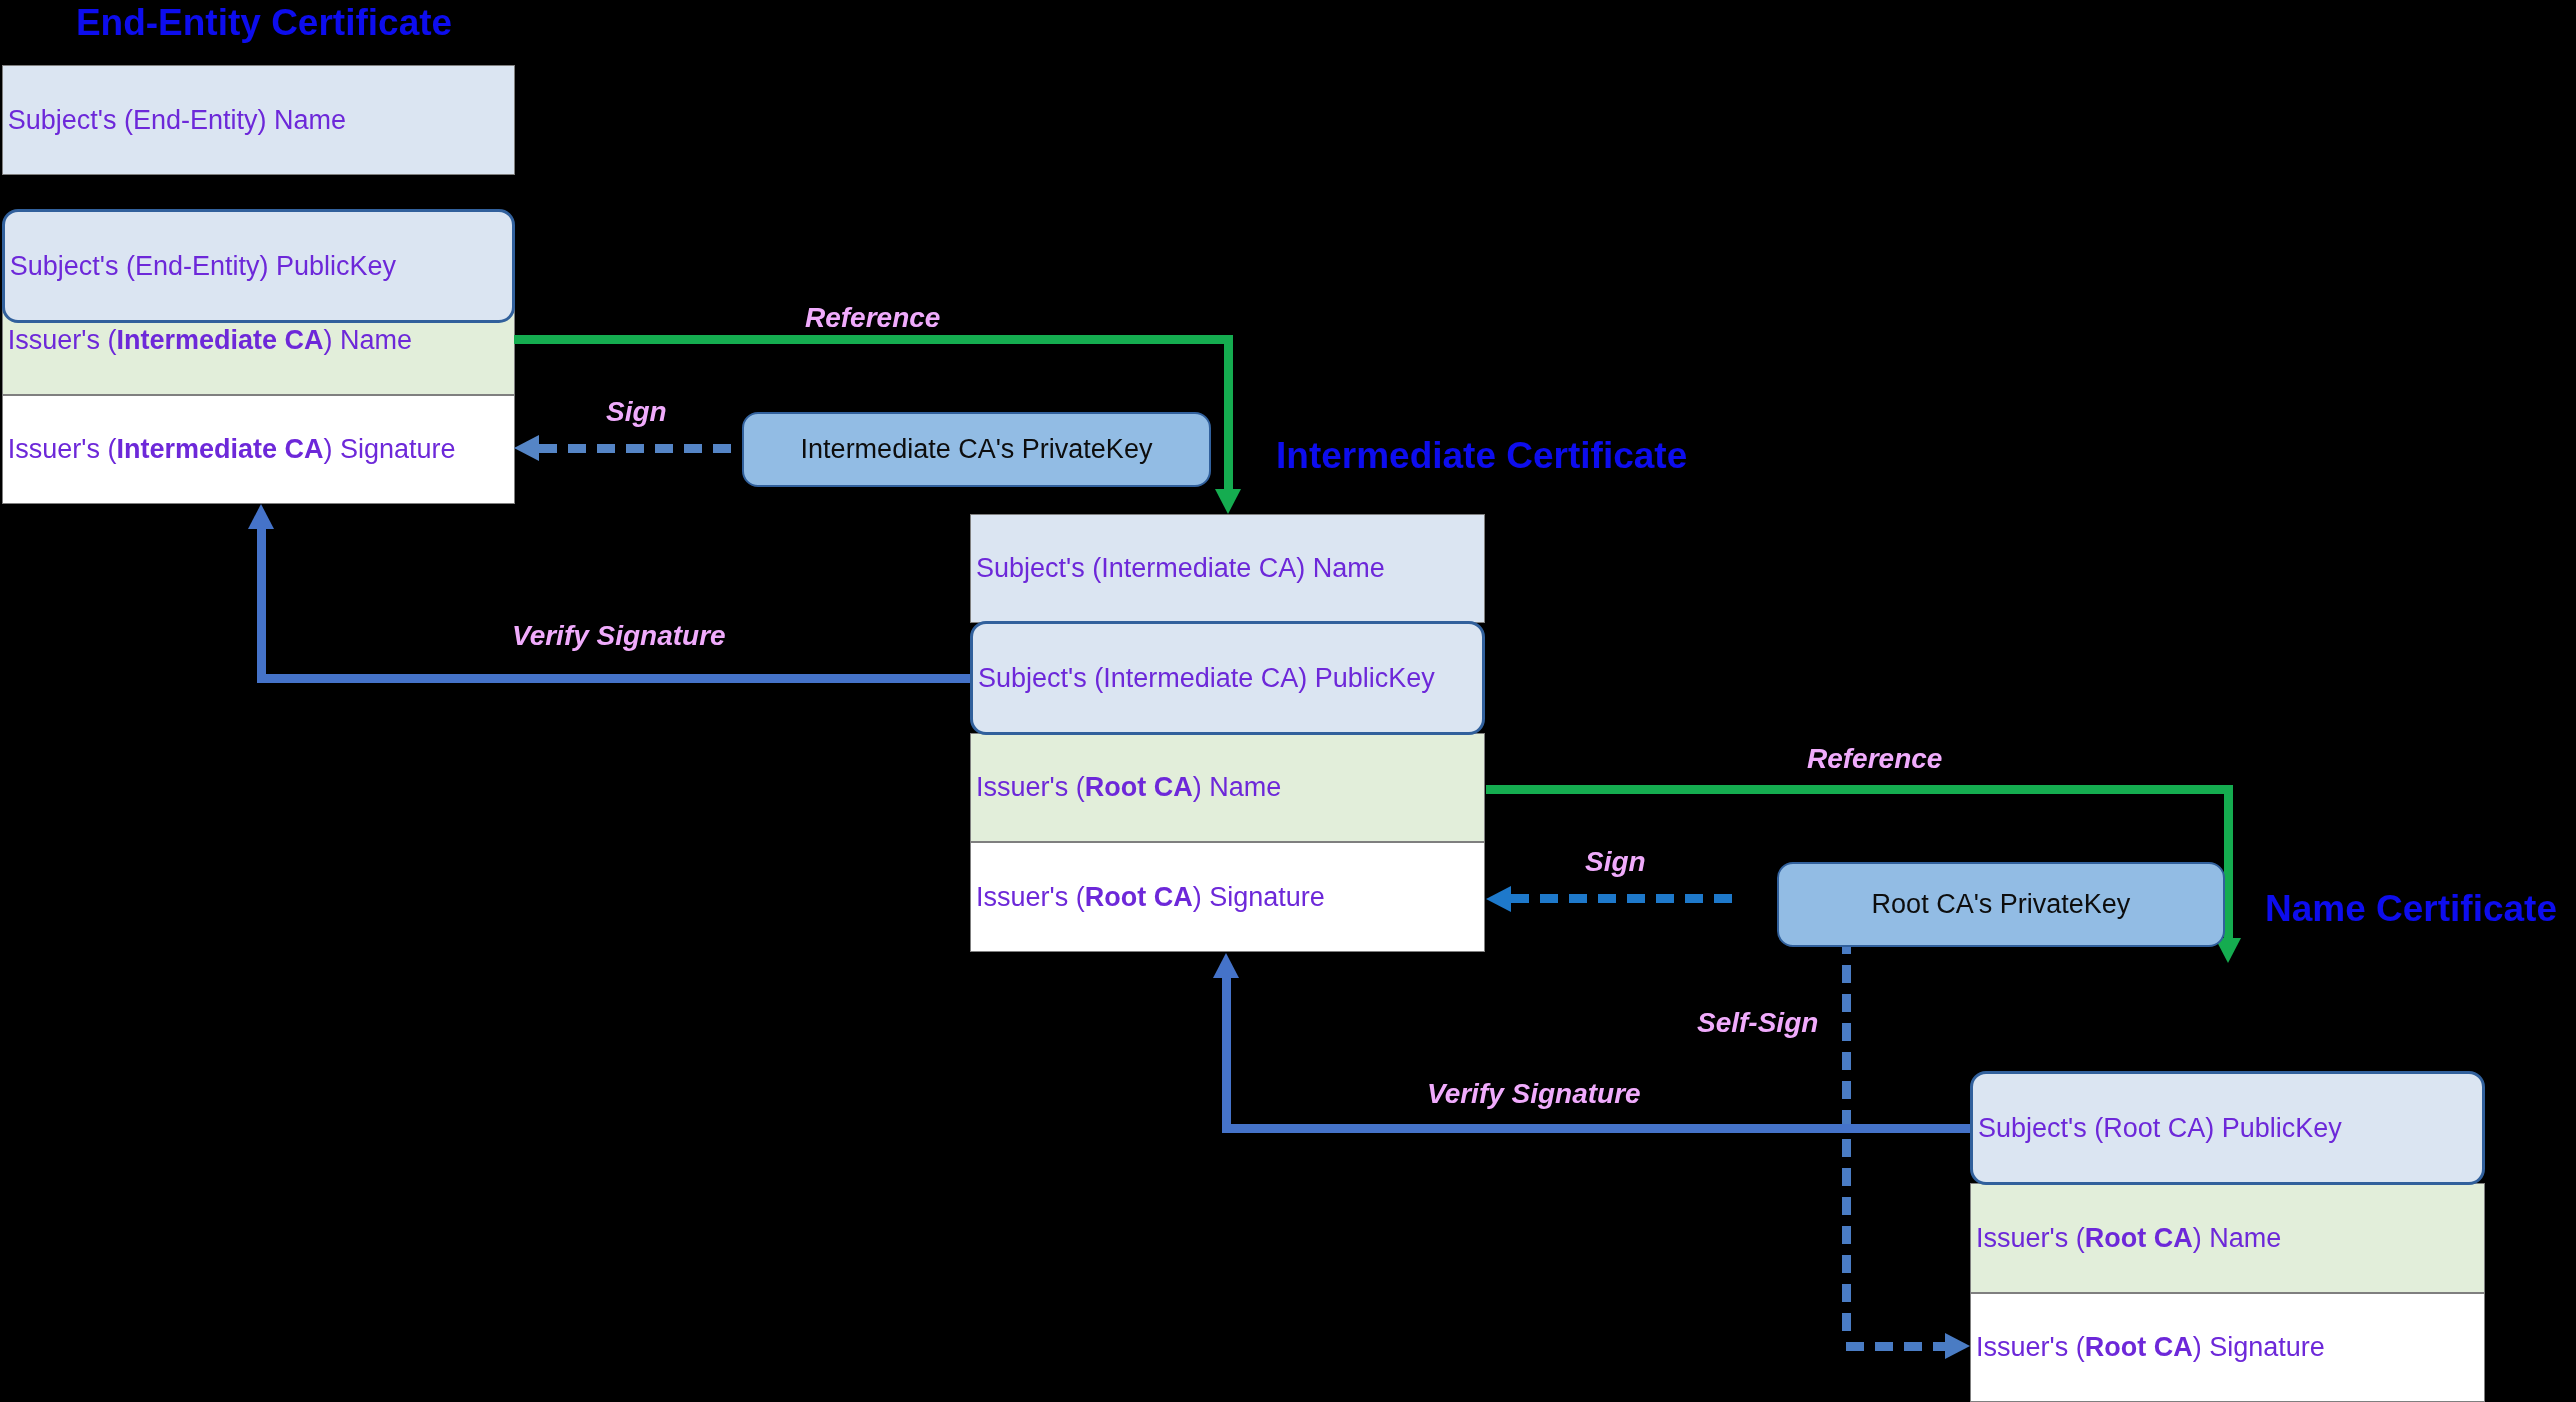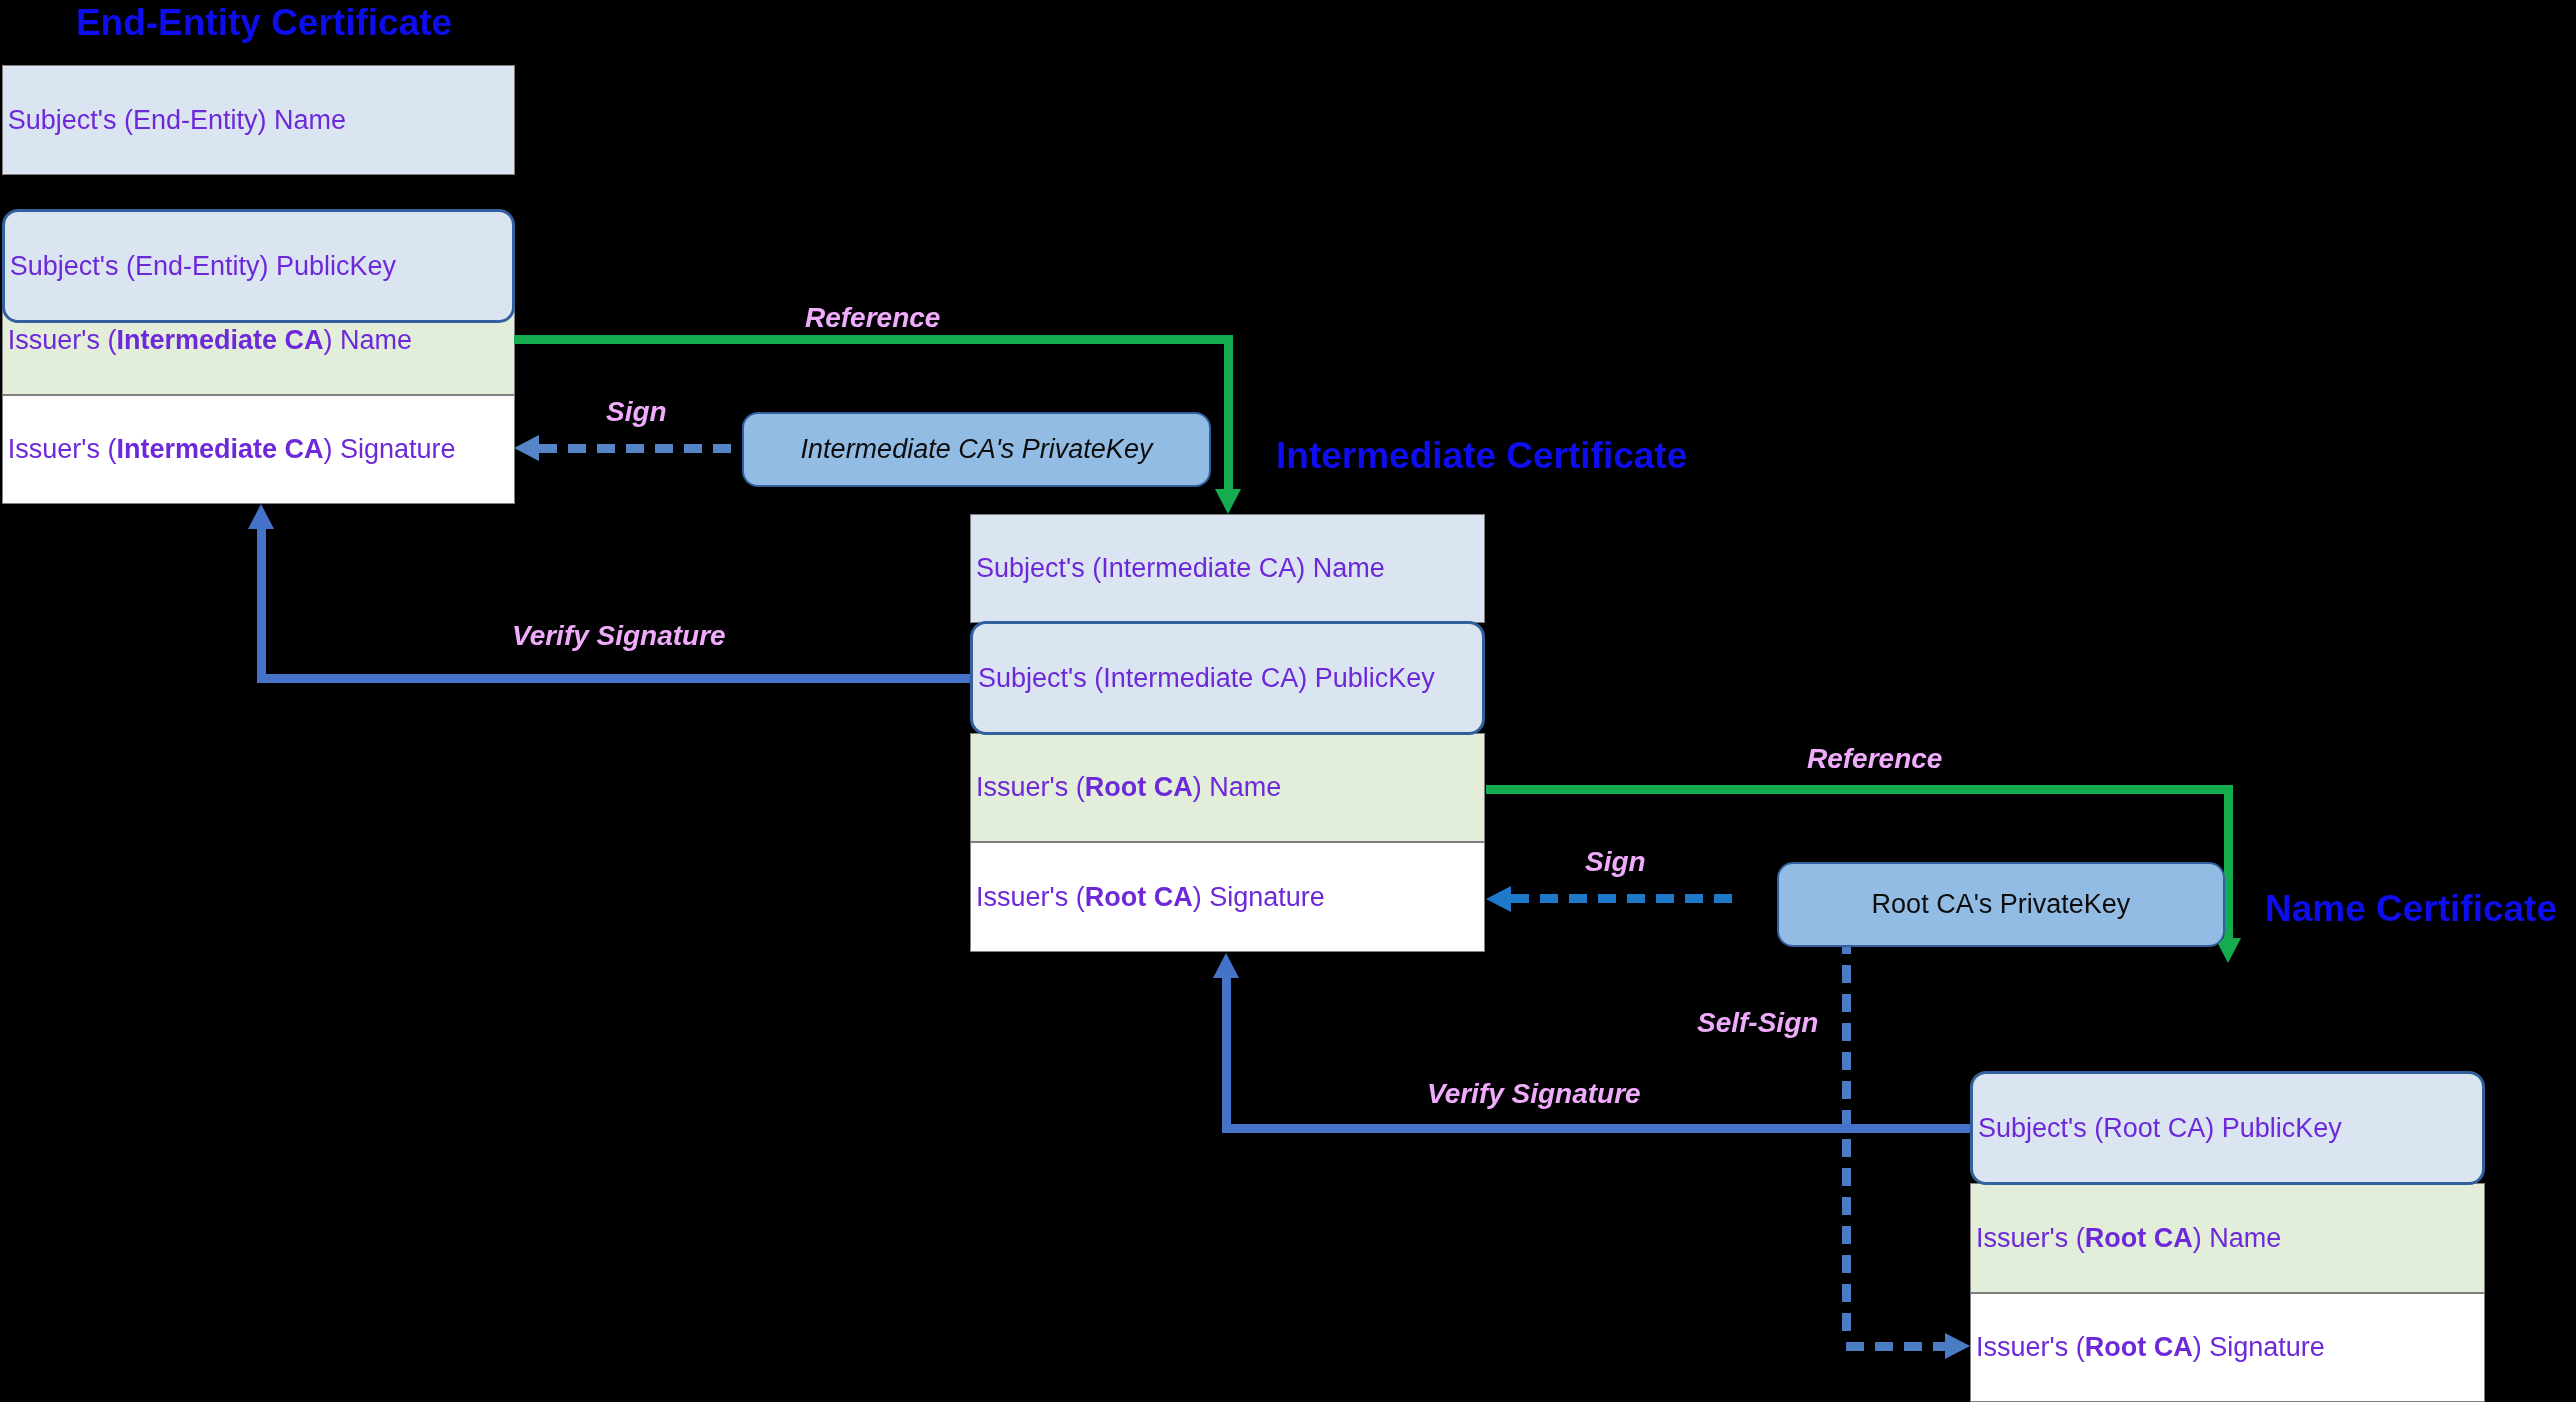--- a/index.html
+++ b/index.html
@@ -105,21 +105,21 @@
         <b>Root CA</b>
         <span>) Name</span>
     </div>
     <div class="row" style="top:330px;height:109px;">
       <span>Issuer's (</span>
         <b>Root CA</b>
         <span>) Signature</span>
     </div>
   </div>
 
-  <div class="pkey" style="left:742px;top:412px;width:469px;height:75px;font-style:italic;">Intermediate CA's PrivateKey</div>
+  <div class="pkey" style="left:742px;top:412px;width:469px;height:75px;">Intermediate CA's PrivateKey</div>
   <div class="pkey" style="left:1777px;top:862px;width:448px;height:85px;">Root CA's PrivateKey</div>
 
   <div class="seg solid" style="--c:#15ac50;left:514px;top:335px;width:718px;height:9px;"></div>
   <div class="seg solid" style="--c:#15ac50;left:1224px;top:335px;width:9px;height:156px;"></div>
   <div class="head down" style="--c:#15ac50;left:1215px;top:489px;"></div>
   <div class="arrow-label" style="left:805px;top:302px;">Reference</div>
 
   <div class="seg solid" style="--c:#15ac50;left:1486px;top:785px;width:747px;height:9px;"></div>
   <div class="seg solid" style="--c:#15ac50;left:2224px;top:785px;width:9px;height:153px;"></div>
   <div class="head down" style="--c:#15ac50;left:2215px;top:938px;"></div>

